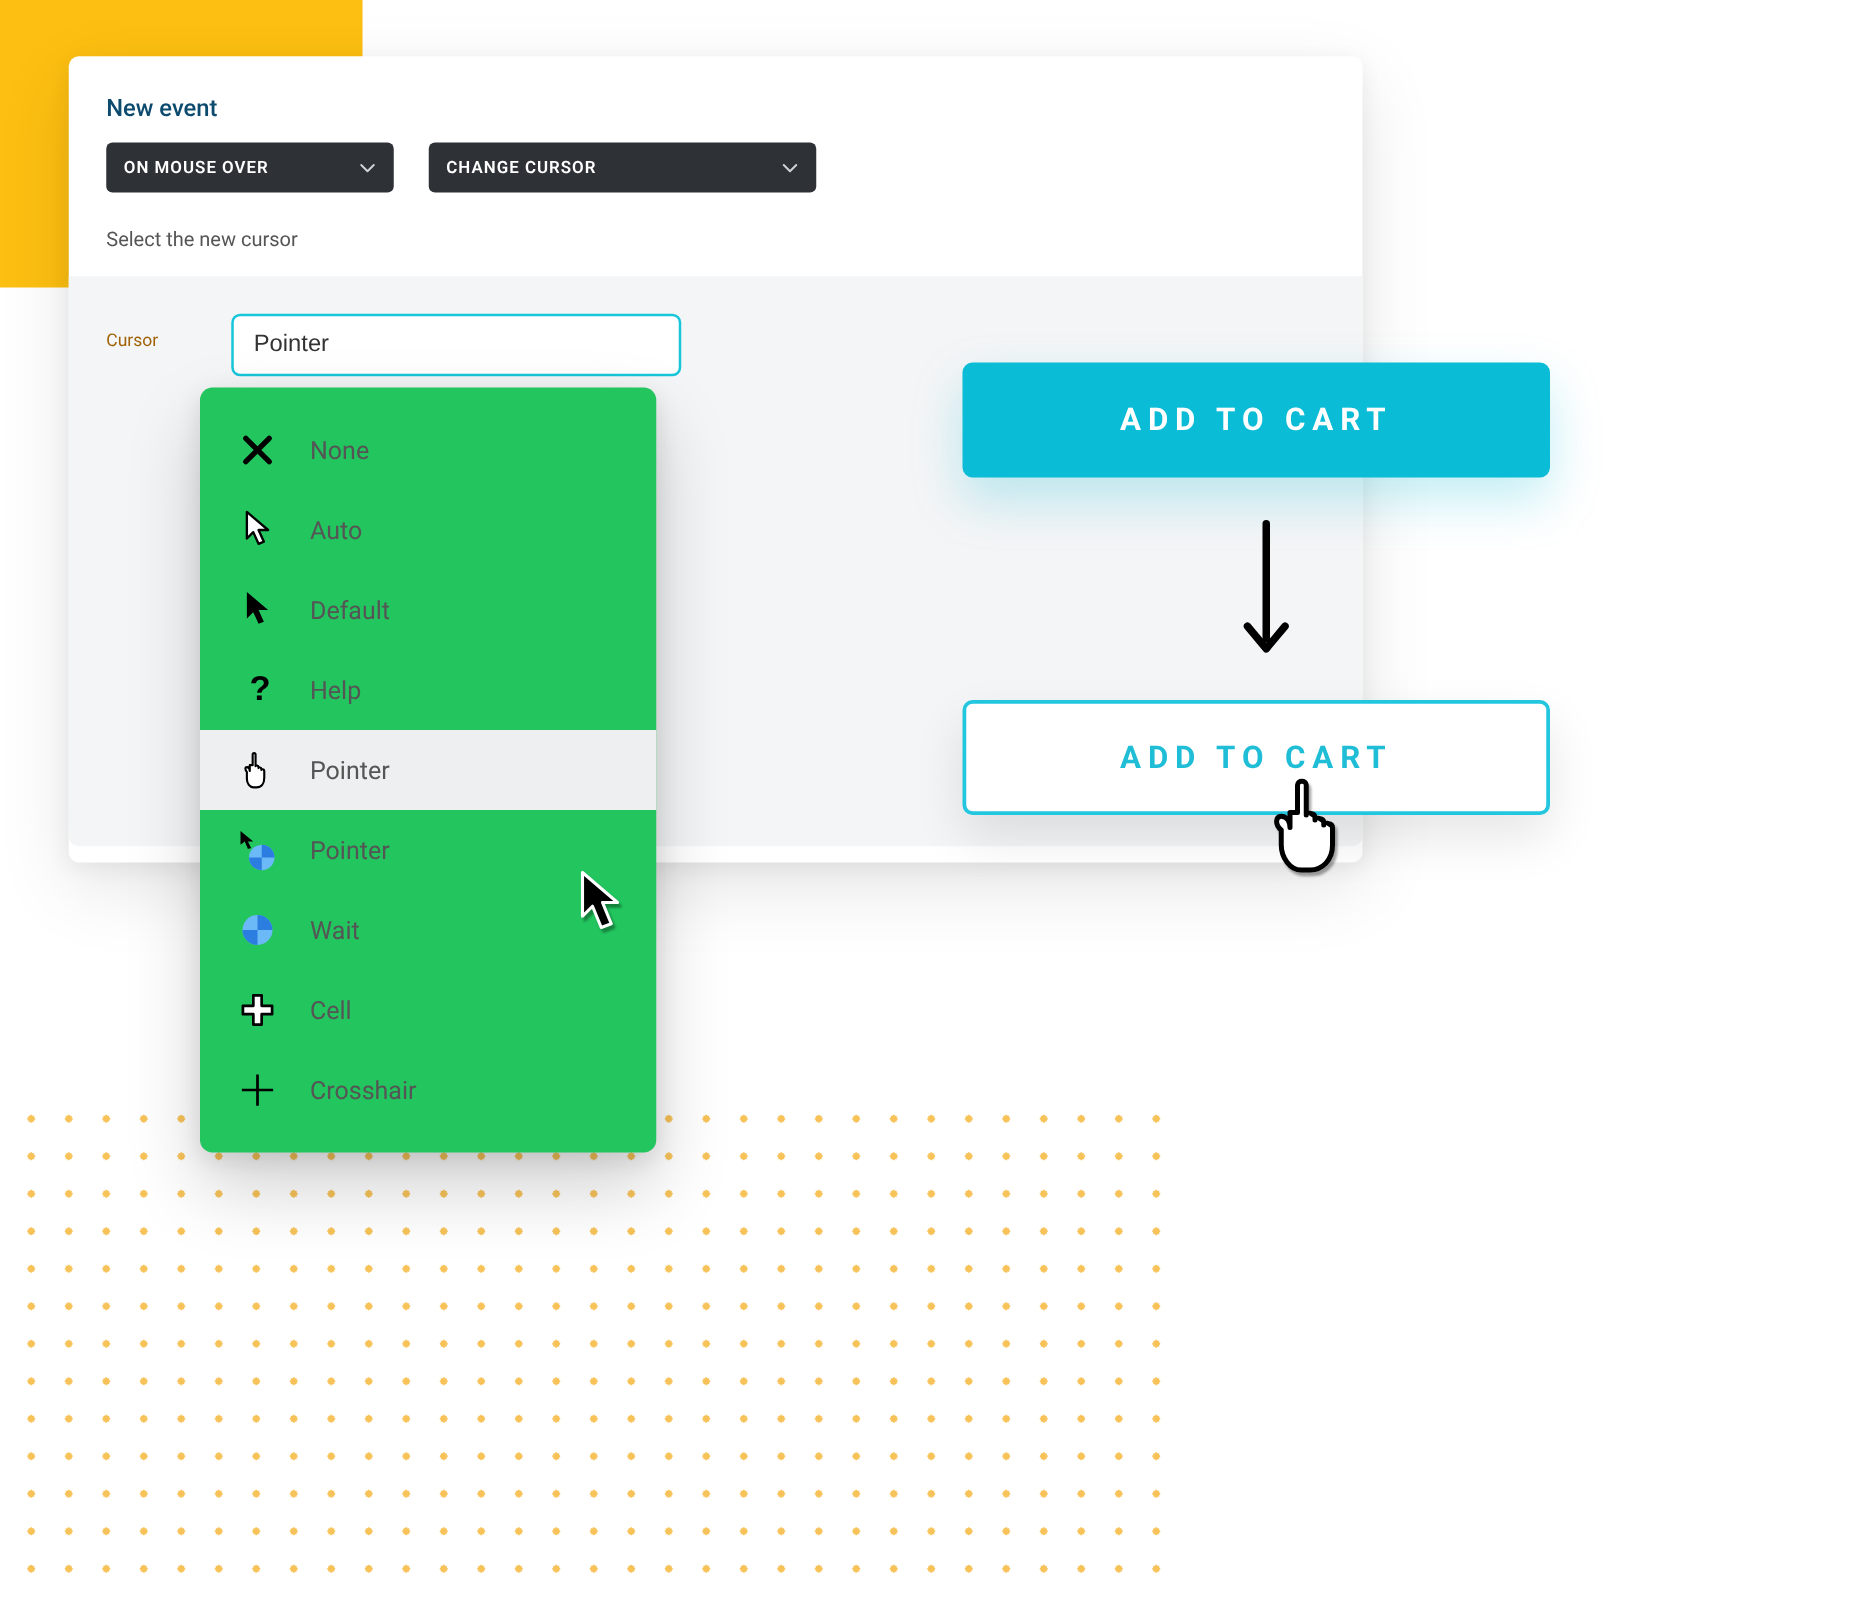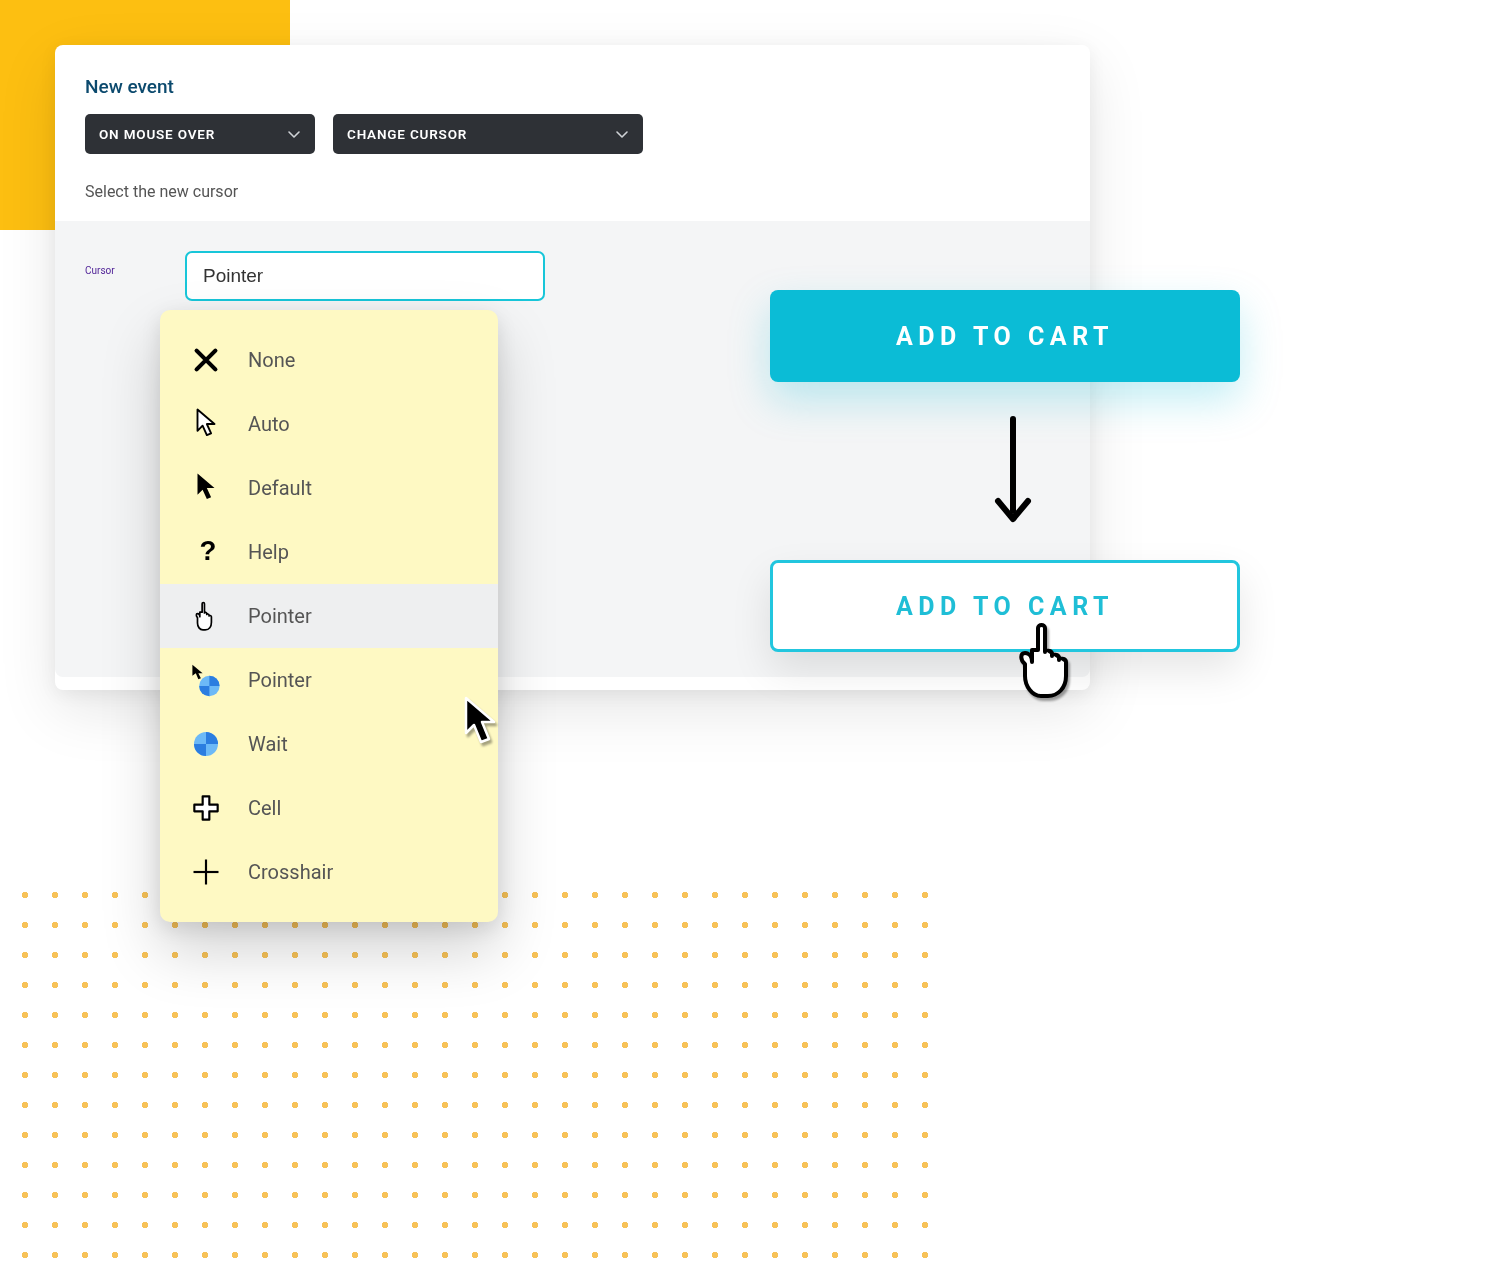--- a/index.html
+++ b/index.html
@@ -35,21 +35,21 @@
     padding: 30px 30px 0 30px;
   }
   .panel-title {
     font-size: 19px;
     color: #0c4a6e;
     font-weight: 500;
     margin-bottom: 16px;
   }
   .selects-row {
     display: flex;
-    gap: 18px;
+    gap: 28px;
     margin-bottom: 28px;
   }
   .dark-select {
     background: #2e3136;
     color: #fff;
     height: 40px;
     border-radius: 5px;
     display: flex;
     align-items: center;
     padding: 0 14px;
@@ -72,22 +72,22 @@
   .panel-body {
     background: #f4f5f6;
     border-radius: 0 0 8px 8px;
     padding: 30px 30px 40px 30px;
     margin-top: 6px;
     min-height: 456px;
     display: flex;
     gap: 30px;
   }
   .cursor-label {
-    font-size: 10px;
-    color: #4c1d95;
+    font-size: 14px;
+    color: #a16207;
     padding-top: 14px;
     width: 70px;
   }
   .cursor-input-wrap {
     position: relative;
   }
   .cursor-input {
     width: 360px;
     height: 50px;
     border: 2.5px solid #18c6d9;
@@ -96,22 +96,22 @@
     font-size: 19px;
     color: #333;
     outline: none;
     background: #fff;
   }
 
   .dropdown {
     position: absolute;
     left: 160px;
     top: 310px;
-    width: 338px;
-    background: #fef9c3;
+    width: 365px;
+    background: #22c55e;
     border-radius: 10px;
     box-shadow: 0 28px 60px rgba(0,0,0,0.18), 0 6px 20px rgba(0,0,0,0.10);
     padding: 18px 0;
   }
   .dd-item {
     display: flex;
     align-items: center;
     gap: 24px;
     padding: 14px 28px;
     font-size: 20px;

